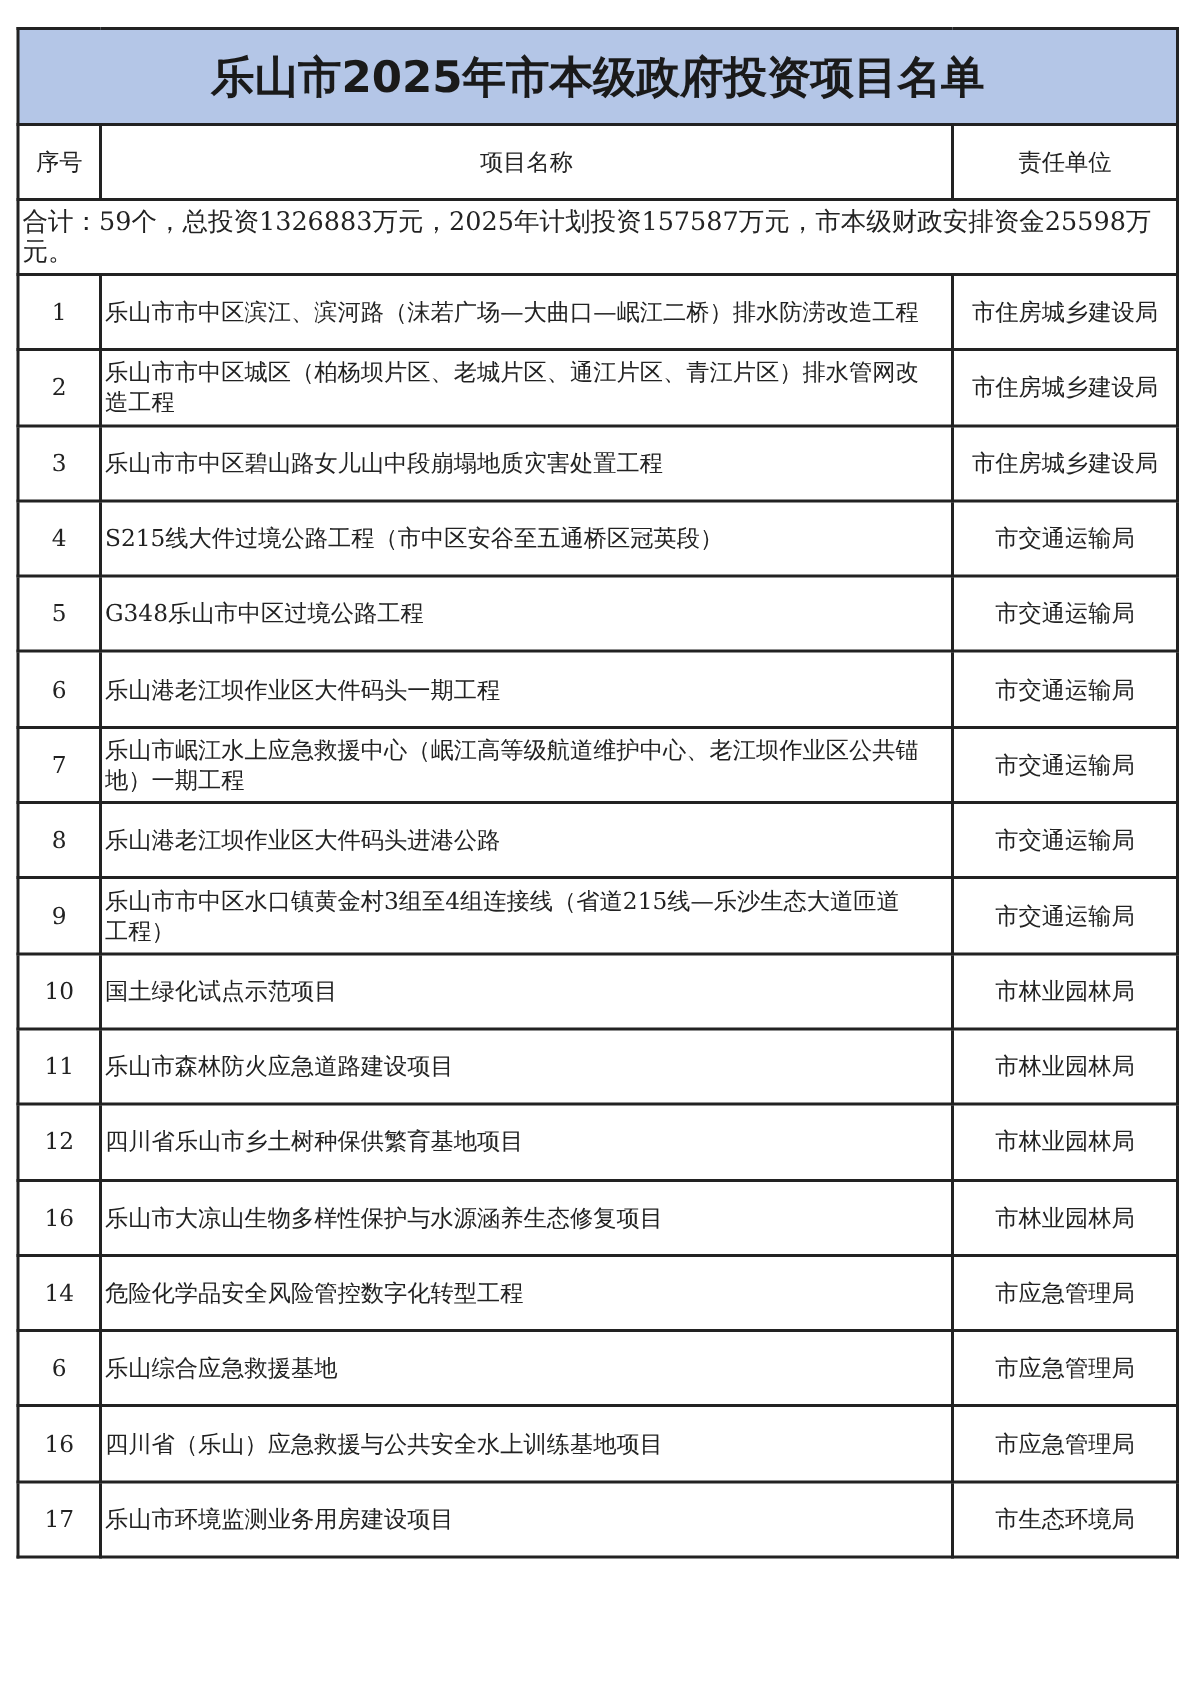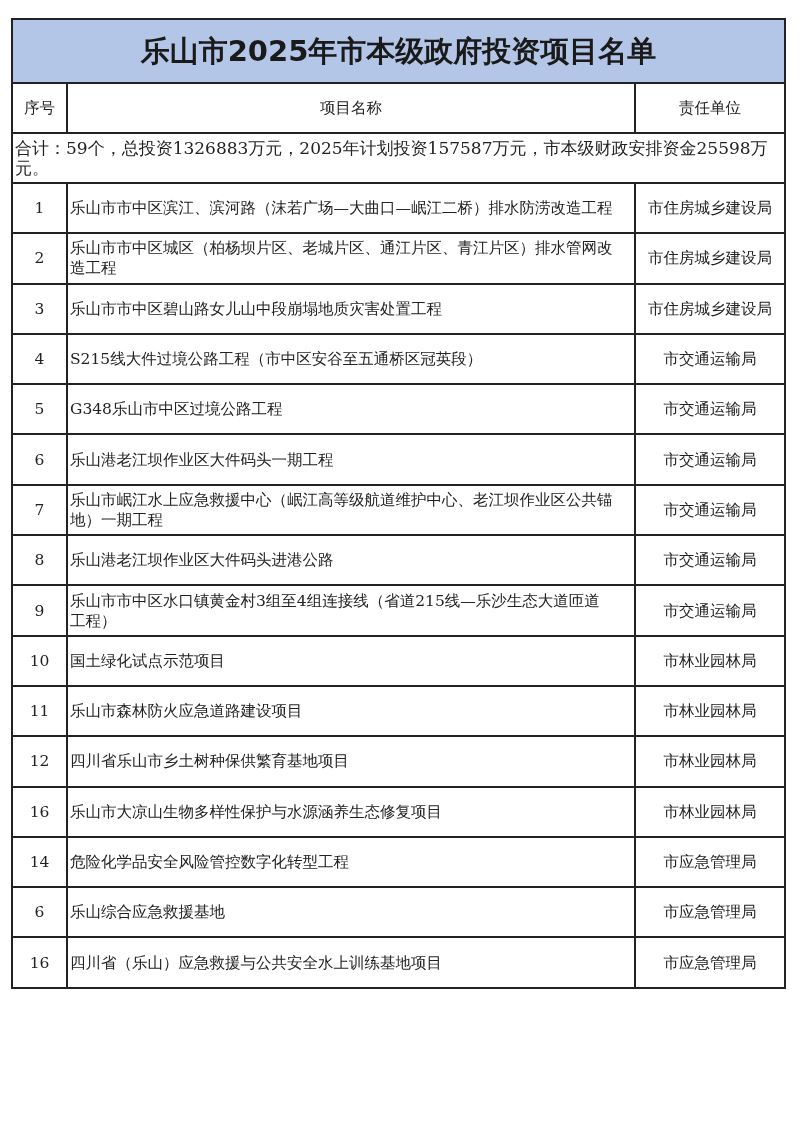--- a/index.html
+++ b/index.html
@@ -117,15 +117,20 @@
       <tr class="data-row">
           <td class="num">6</td>
           <td class="name">乐山综合应急救援基地</td>
           <td class="unit">市应急管理局</td>
         </tr>
       <tr class="data-row">
           <td class="num">16</td>
           <td class="name">四川省（乐山）应急救援与公共安全水上训练基地项目</td>
           <td class="unit">市应急管理局</td>
         </tr>
+      <tr class="data-row">
+          <td class="num">17</td>
+          <td class="name">乐山市环境监测业务用房建设项目</td>
+          <td class="unit">市生态环境局</td>
+        </tr>
     </tbody>
   </table>
 </div>
 
 </body></html>

